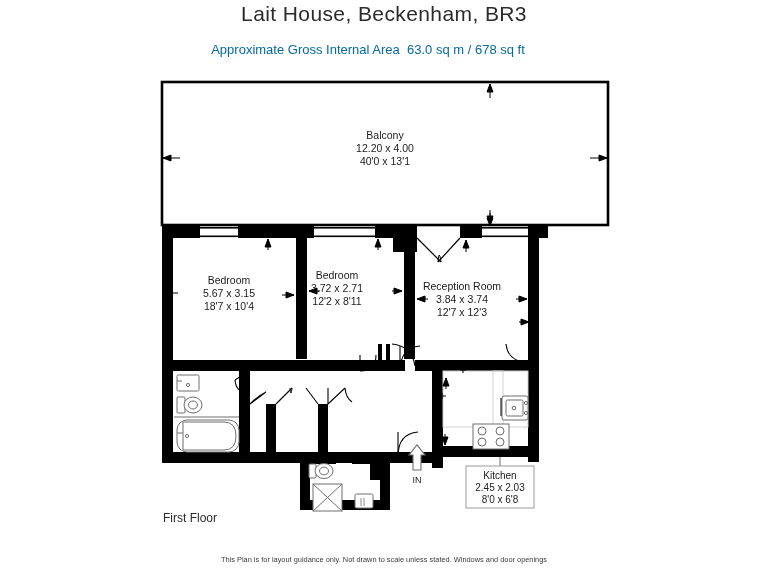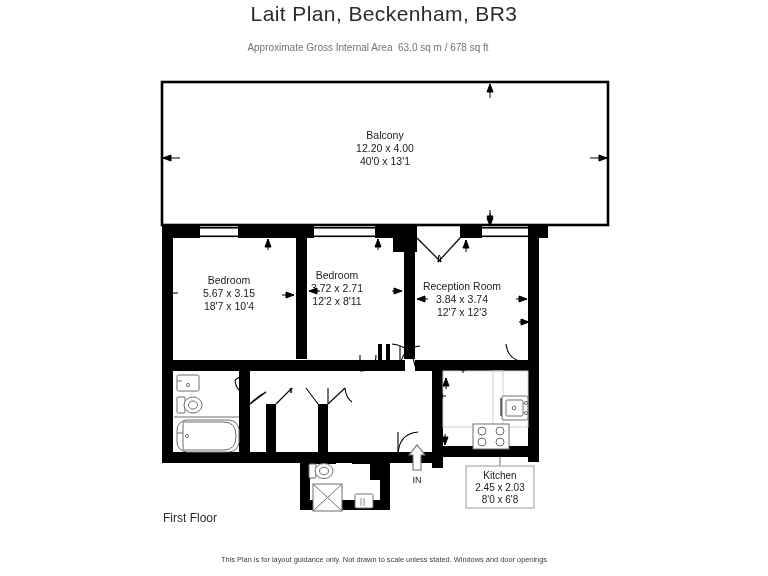--- a/index.html
+++ b/index.html
@@ -11,21 +11,21 @@
   #page{position:relative;width:768px;height:576px;}
 
   .txt{position:absolute;white-space:pre;}
 
   #title{
     top:2px;left:0;width:768px;text-align:center;
     font-size:21px;letter-spacing:.4px;color:#2b2b2b;
   }
   #subtitle{
     top:42px;left:0;width:736px;text-align:center;
-    font-size:10px;color:#737373;
+    font-size:13px;color:#0369a1;
   }
   #first-floor{
     left:163px;top:511px;font-size:12px;color:#2b2b2b;
   }
 
   #disclaimer{
     top:536px;left:0;width:768px;text-align:center;
     font-size:7.4px;line-height:9.3px;color:#3a3a3a;
   }
   #disclaimer div{white-space:pre;}
@@ -34,21 +34,21 @@
 
   .roomlabel{font-family:"Liberation Sans", sans-serif;font-size:10.5px;fill:#1b1b1b;text-anchor:middle;}
   .kitlabel{font-family:"Liberation Sans", sans-serif;font-size:10px;fill:#1b1b1b;text-anchor:middle;}
   .inlabel{font-family:"Liberation Sans", sans-serif;font-size:9px;fill:#1b1b1b;text-anchor:middle;}
 </style>
 </head>
 <body>
 
 <div id="page">
 
-  <div class="txt" id="title">Lait Plan, Beckenham, BR3</div>
+  <div class="txt" id="title">Lait House, Beckenham, BR3</div>
 
   <div class="txt" id="subtitle">Approximate Gross Internal Area  63.0 sq m / 678 sq ft</div>
 
   <svg id="plan" viewBox="0 0 768 576">
 
     <g>
       <rect x="162" y="82" width="446" height="143" fill="none" stroke="#000" stroke-width="2.6"></rect>
     </g>
 
     <g stroke="#000" stroke-width="1" fill="#000">

